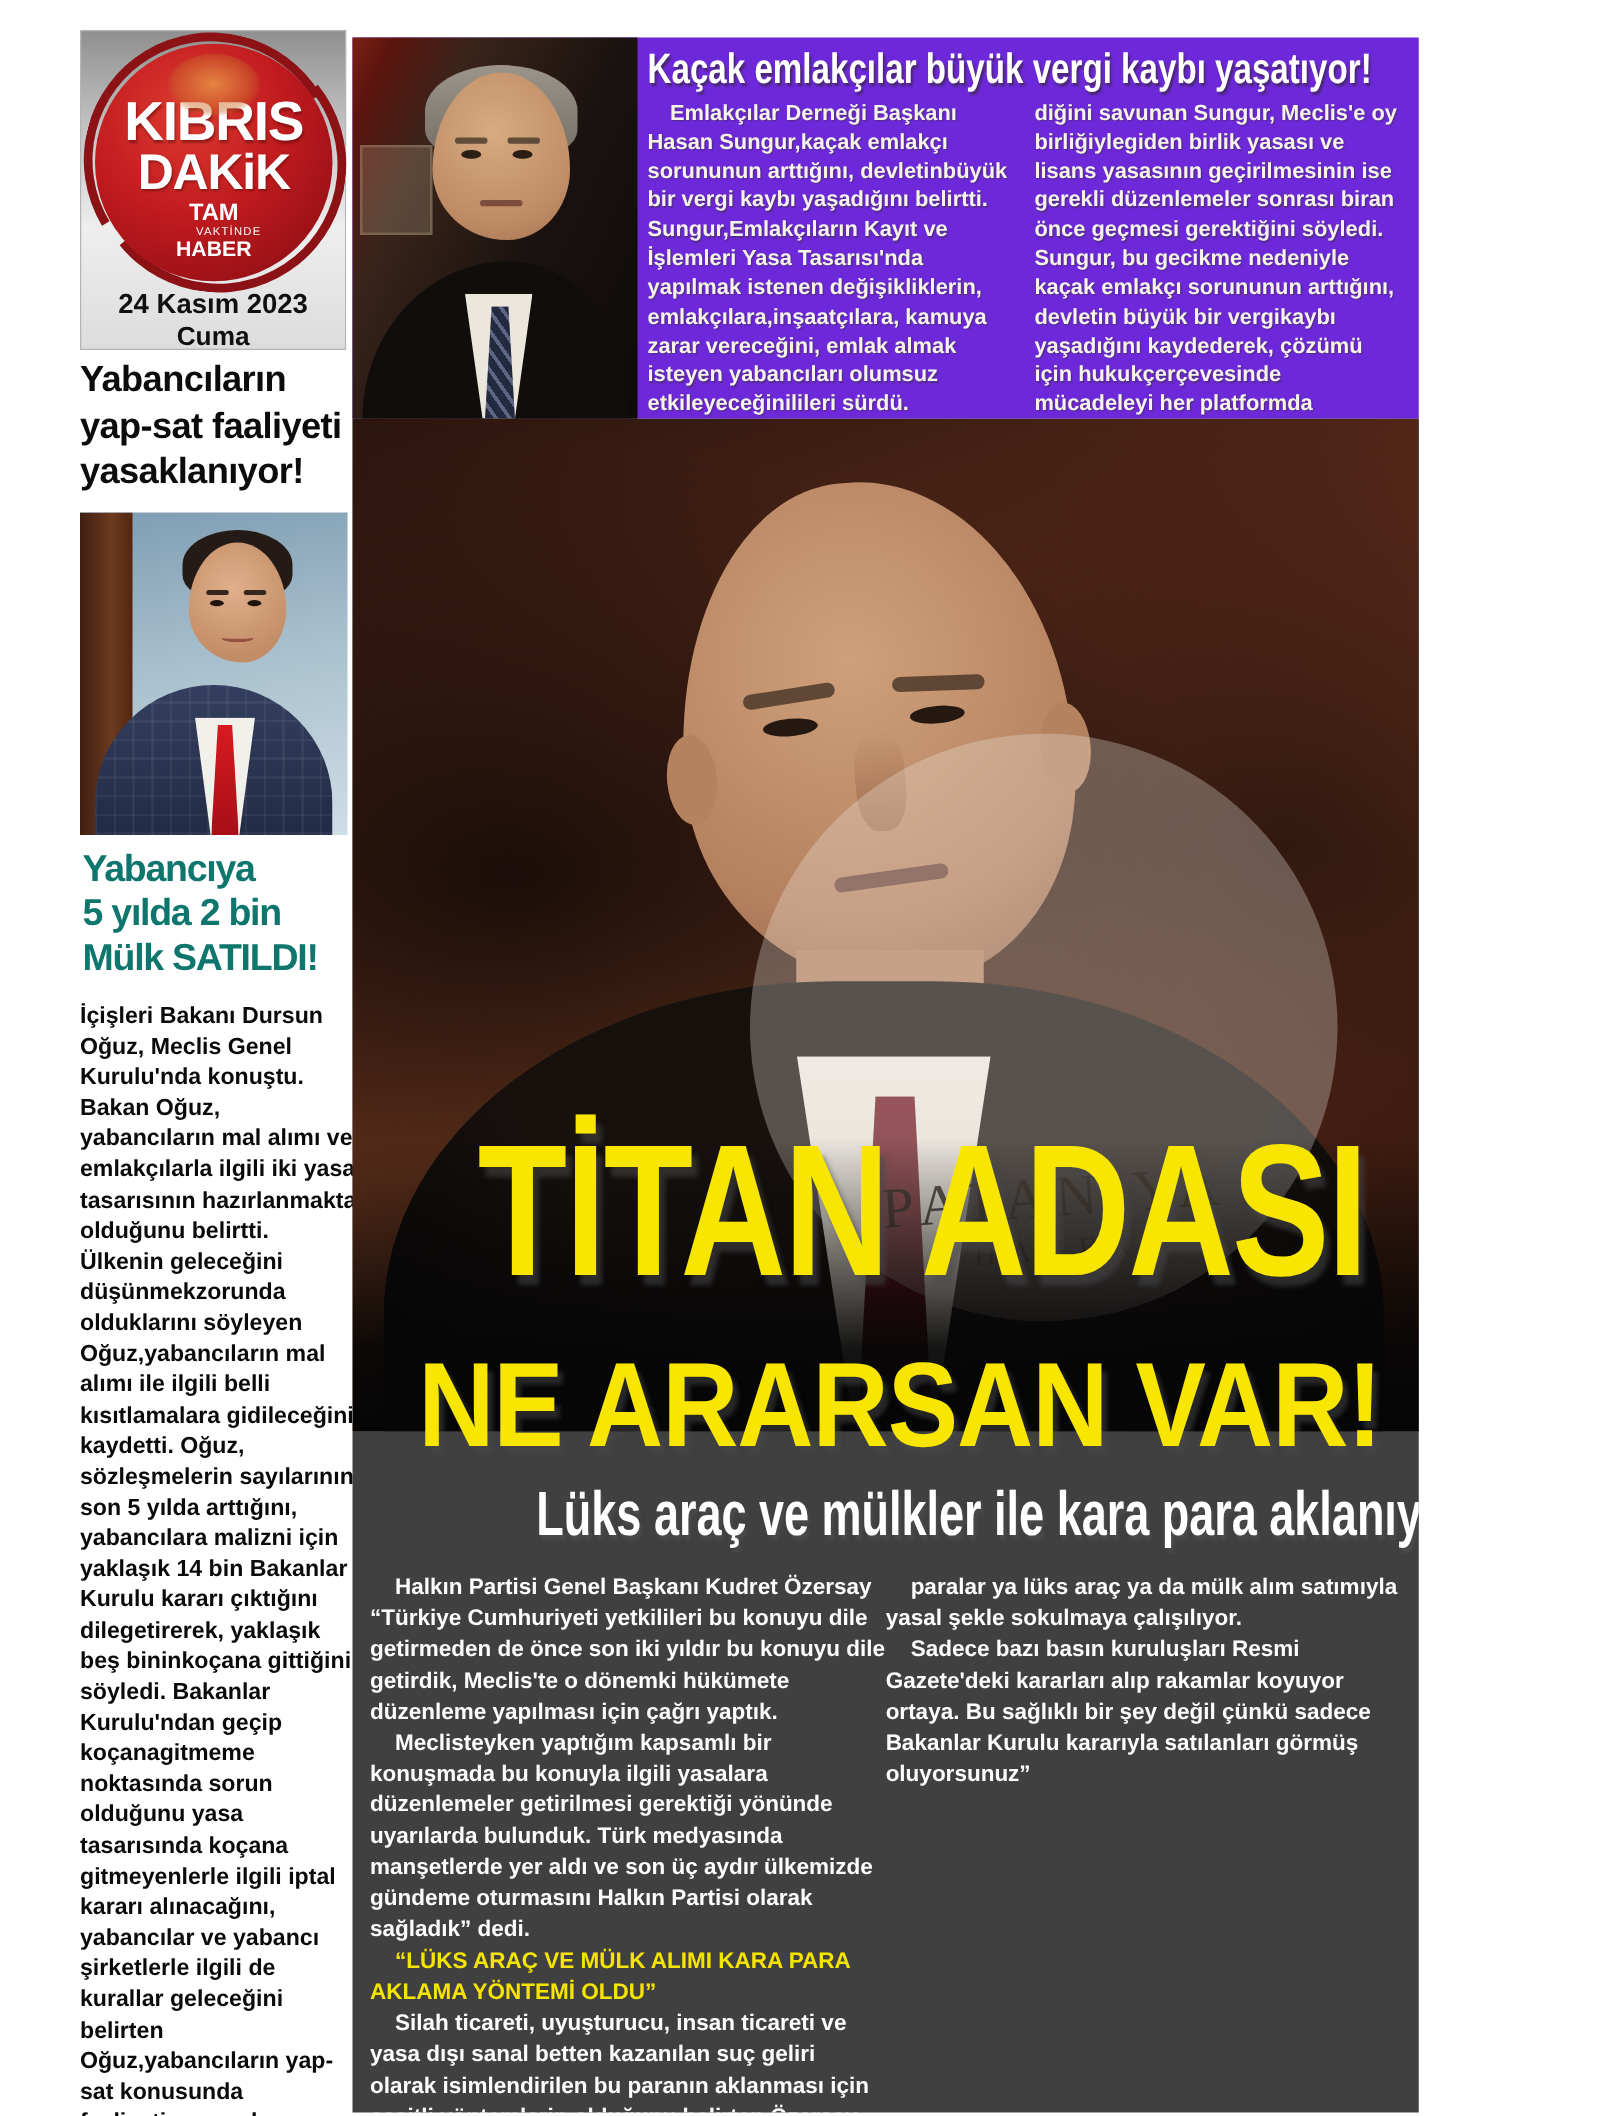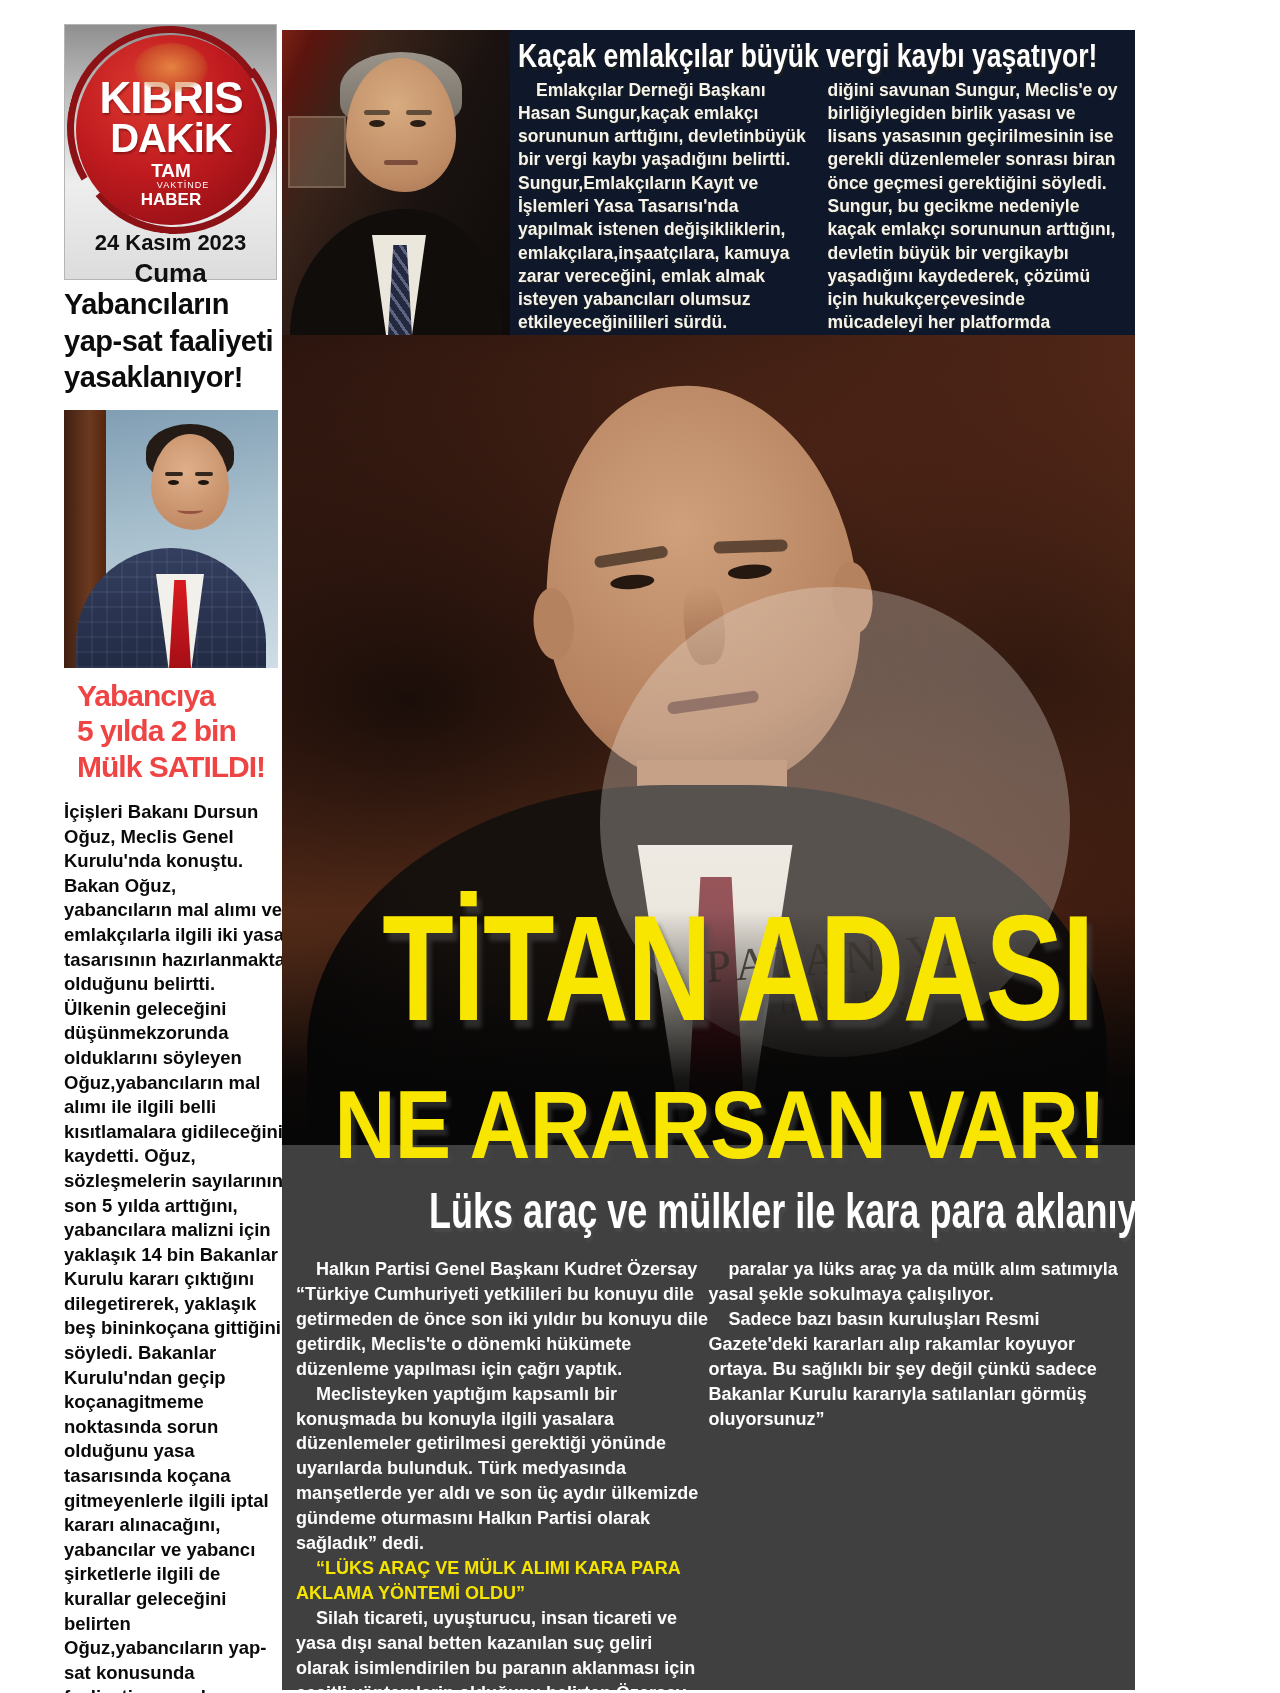--- a/index.html
+++ b/index.html
@@ -19,24 +19,24 @@
     background:radial-gradient(circle at 38% 30%, #dd3a30 0%, #c01b1f 45%, #971016 82%, #850d12 100%);
     display:flex; flex-direction:column; align-items:center; justify-content:center; overflow:hidden; }
   .turtle { position:absolute; top:8px; left:50%; transform:translateX(-50%); width:74px; height:50px; border-radius:50%;
     background:radial-gradient(ellipse at 50% 48%, rgba(234,152,72,.8) 0%, rgba(200,106,44,.45) 60%, transparent 75%); }
   .logo-line1 { color:#fff; font-weight:800; font-size:44px; line-height:.96; letter-spacing:-1px; margin-top:26px; text-shadow:1px 2px 2px rgba(90,10,10,.5);text-align:right; }
   .logo-line2 { color:#fff; font-weight:800; font-size:40px; line-height:.96; letter-spacing:-1px; text-shadow:1px 2px 2px rgba(90,10,10,.5); }
   .tg1 { color:#fff; font-weight:800; font-size:19px; line-height:1.05; margin-top:4px; }
   .tg2 { color:#fff; font-weight:400; font-size:9px; letter-spacing:1px; line-height:1.1;margin-left:24px; }
   .tg3 { color:#fff; font-weight:800; font-size:17px; line-height:1.05; }
   .mast-date { position:absolute; left:0; right:0; top:206px; text-align:center; font-weight:800; font-size:22px; color:#101010; }
-  .mast-day  { position:absolute; left:0; right:0; top:234px; text-align:center; font-weight:800; font-size:26px; color:#101010; }
-
-  
-  .top-article { position:absolute; left:282px; top:30px; width:853px; height:305px; background:#0f172a; display:flex;justify-content:flex-end; }
+  .mast-day  { position:absolute; left:0; right:0; top:234px; text-align:center; font-weight:800; font-size:21px; color:#101010; }
+
+  
+  .top-article { position:absolute; left:282px; top:30px; width:853px; height:305px; background:#6d28d9; display:flex;justify-content:flex-end; }
   .ta-photo { position:relative; flex:0 0 228px; height:100%; overflow:hidden;
     background:linear-gradient(115deg,#7c2014 0%,#5b150e 9%,#3a241a 26%,#191210 60%,#0e0b09 100%); }
   .tp-frame { position:absolute; left:6px; top:86px; width:58px; height:72px; background:rgba(214,196,164,.22); border:2px solid rgba(190,170,140,.3); }
   .tp-hair { position:absolute; left:58px; top:22px; width:122px; height:74px; border-radius:50% 50% 30% 30%; background:linear-gradient(#9a948a,#756f66); }
   .tp-head { position:absolute; left:64px; top:28px; width:110px; height:134px; background:radial-gradient(circle at 45% 35%, #d8ab80, #bd8a64 70%, #a57350); border-radius:50% 50% 46% 54%/58% 58% 42% 42%; }
   .tp-brow { position:absolute; width:26px; height:5px; background:rgba(70,55,42,.8); border-radius:3px; top:52px; }
   .tp-brow.l { left:18px; } .tp-brow.r { left:60px; }
   .tp-eye { position:absolute; width:16px; height:7px; background:#2a1e15; border-radius:50%; top:62px; }
   .tp-eye.l { left:23px; } .tp-eye.r { left:64px; }
   .tp-mouth { position:absolute; left:38px; top:102px; width:34px; height:5px; background:rgba(100,55,45,.75); border-radius:4px; }
@@ -61,21 +61,21 @@
   .sp-brow.l { left:14px; } .sp-brow.r { left:44px; }
   .sp-eye { position:absolute; width:11px; height:5px; background:#1d140e; border-radius:50%; top:46px; }
   .sp-eye.l { left:17px; } .sp-eye.r { left:47px; }
   .sp-mouth { position:absolute; left:26px; top:72px; width:26px; height:8px; border-bottom:3px solid rgba(140,70,55,.85); border-radius:0 0 50% 50%; }
   .sp-suit { position:absolute; bottom:0; left:12px; width:190px; height:120px; border-radius:60% 60% 0 0/95% 95% 0 0;
     background:repeating-linear-gradient(90deg, rgba(255,255,255,.05) 0 2px, transparent 2px 15px),
                repeating-linear-gradient(0deg, rgba(255,255,255,.05) 0 2px, transparent 2px 15px),
                linear-gradient(#343f60,#222b44); }
   .sp-shirt { position:absolute; bottom:0; left:92px; width:48px; height:94px; background:#f2f0ea; clip-path:polygon(0 0,100% 0,74% 100%,26% 100%); }
   .sp-tie { position:absolute; bottom:0; left:105px; width:22px; height:88px; background:linear-gradient(#d81a20,#a60f16); clip-path:polygon(24% 0,76% 0,100% 100%,0 100%); }
-  .sb-red { position:absolute; left:77px; top:678px; width:222px; color:#ef4444; font-weight:800; font-size:30px; line-height:1.18; letter-spacing:-1px; }
+  .sb-red { position:absolute; left:66px; top:678px; width:222px; color:#0f766e; font-weight:800; font-size:30px; line-height:1.18; letter-spacing:-1px; }
   .sb-body { position:absolute; left:64px; top:800px; width:224px; color:#0a0a0a; font-weight:700; font-size:18.5px; line-height:1.33; }
 
   
   .main-block { position:absolute; left:282px; top:335px; width:853px; height:1355px; background:#404040; overflow:hidden; }
   .mb-photo { position:absolute; left:0; top:0; width:100%; height:810px; overflow:hidden;
     background:radial-gradient(ellipse at 15% 45%, rgba(15,8,6,.85), transparent 55%),
                radial-gradient(ellipse at 88% 42%, rgba(28,13,9,.75), transparent 52%),
                linear-gradient(160deg,#2b150e 0%,#5a2b1a 35%,#713a20 55%,#4a2113 78%,#241007 100%); }
   .man-suit { position:absolute; bottom:-10px; left:25px; width:800px; height:370px; border-radius:45% 45% 0 0/72% 72% 0 0;
     background:radial-gradient(ellipse at 50% 0%, #17110e 55%, #050404 100%); }

